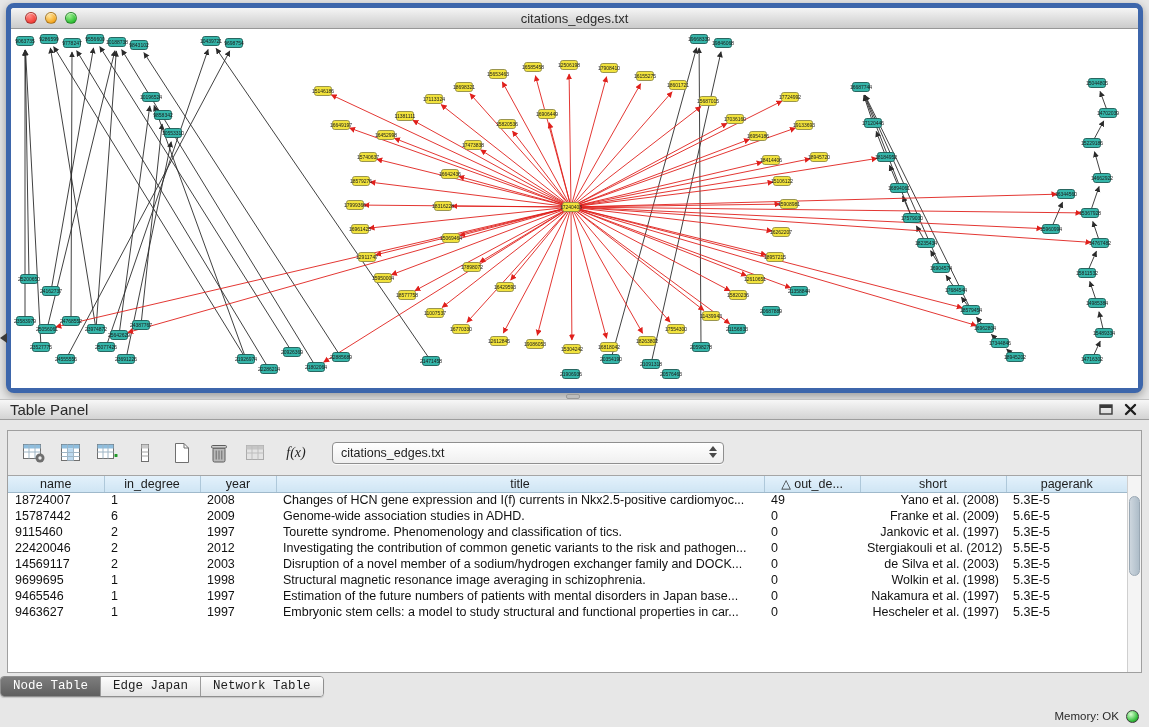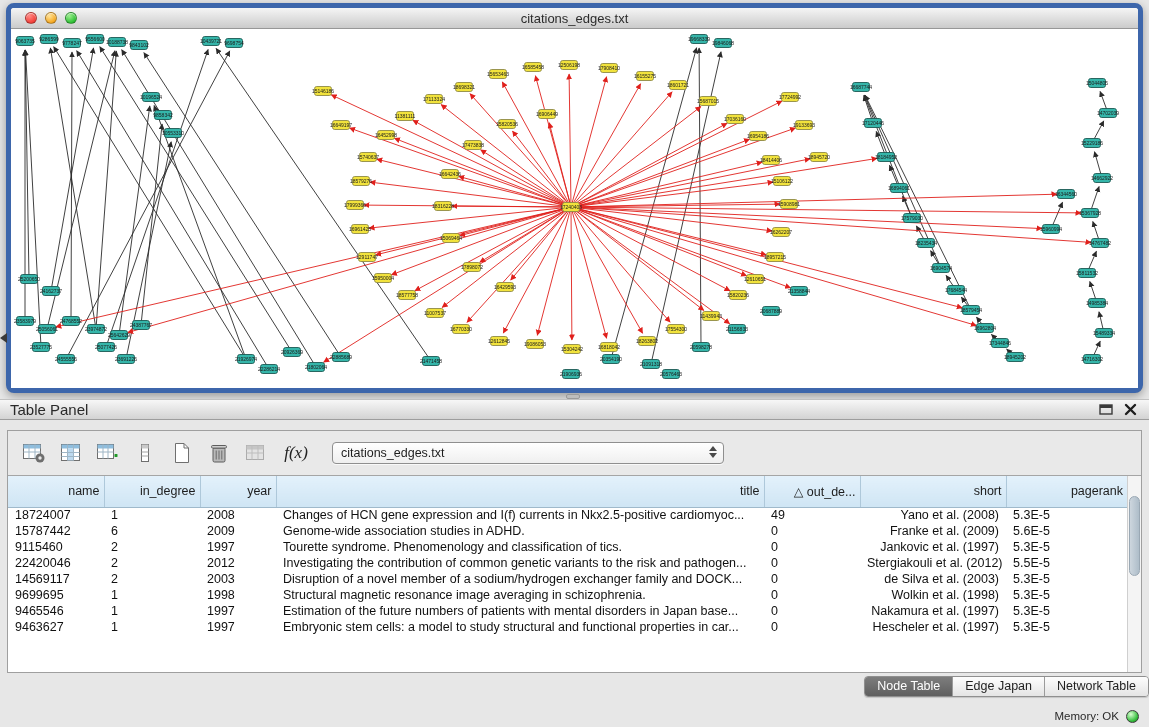--- a/index.html
+++ b/index.html
@@ -58,63 +58,63 @@
   .panel-header-actions svg { display:block; cursor:default; }
 
   .panel-body {
     position:absolute; left:7px; top:430px; width:1135px; height:243px;
     border:1px solid #9f9f9f; background:#e9e9e9;
   }
   .panel-toolbar {
     height:44px; display:flex; align-items:center; gap:9px; padding:0 0 0 12px;
   }
   .tool-btn { width:28px; height:28px; display:flex; align-items:center; justify-content:center; border-radius:4px; }
-  .fx-btn { font-family:"Liberation Serif", serif; font-style:italic; font-size:17px; color:#222; width:34px; }
+  .fx-btn { font-family:"Liberation Serif", serif; font-style:italic; font-size:14px; color:#222; width:34px; }
   .table-combo {
     margin-left:10px; width:392px; height:22px;
     border:1px solid #8f8f8f; border-radius:4px;
     background:linear-gradient(#ffffff,#efefef);
     display:flex; align-items:center; font-size:12.5px; color:#1d1d1d;
     padding-left:8px; position:relative;
     box-shadow:0 1px 0 rgba(255,255,255,.7);
   }
   .combo-arrows { position:absolute; right:6px; top:3px; display:flex; flex-direction:column; gap:2px; }
   .combo-arrows .up    { width:0;height:0;border-left:4px solid transparent;border-right:4px solid transparent;border-bottom:5px solid #4a4a4a; }
   .combo-arrows .down  { width:0;height:0;border-left:4px solid transparent;border-right:4px solid transparent;border-top:5px solid #4a4a4a; }
 
   .table-wrap {
     position:absolute; left:0; top:44px; right:0; bottom:0;
     background:#fff; border-top:1px solid #a5a5a5; overflow:hidden;
   }
   table.data { border-collapse:collapse; table-layout:fixed; width:1120px; font-size:12.5px; }
   table.data th {
     background:linear-gradient(#e3f1fb,#cfe5f4);
     border-right:1px solid #aec8da; border-bottom:1px solid #9fb9cb;
-    font-weight:normal; text-align:right; height:31px; padding:0 4px;
+    font-weight:normal; text-align:center; height:16px; padding:0 4px;
     overflow:hidden; white-space:nowrap; color:#1c1c1c;
   }
   table.data td {
     height:16px; padding:0 7px; white-space:nowrap; overflow:hidden;
     text-overflow:clip; color:#111;
   }
   td.center { text-align:right; }
   .c0{width:96px}.c1{width:96px}.c2{width:76px}.c3{width:488px}.c4{width:96px}.c5{width:146px}
   .vscroll {
     position:absolute; right:0; top:0; bottom:0; width:14px;
     background:#f4f4f4; border-left:1px solid #cfcfcf;
   }
   .vthumb {
     position:absolute; left:1px; right:1px; top:20px; height:80px;
     background:linear-gradient(90deg,#cdd6de,#aebdc9); border:1px solid #9aa8b4; border-radius:6px;
   }
 
   
   .table-tabs {
     position:absolute; top:676px; left:0; width:1149px;
-    display:flex; justify-content:flex-end;
+    display:flex; justify-content:flex-start;font-family:Liberation Mono, monospace;
   }
   .tab-group { display:flex; border:1px solid #8f8f8f; border-radius:4px; overflow:hidden;
                box-shadow:0 1px 1px rgba(0,0,0,.15); }
   .tab {
     font-size:12.5px; padding:2px 12px 3px; background:linear-gradient(#fdfdfd,#e4e4e4);
     color:#1e1e1e; border-right:1px solid #9b9b9b;
   }
   .tab:last-child { border-right:none; }
   .tab.active { background:linear-gradient(#7d7d7d,#5f5f5f); color:#fff; }
 

